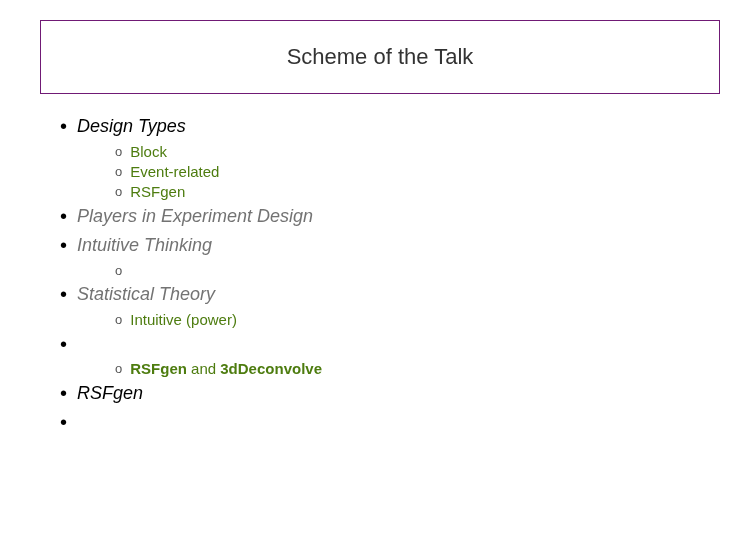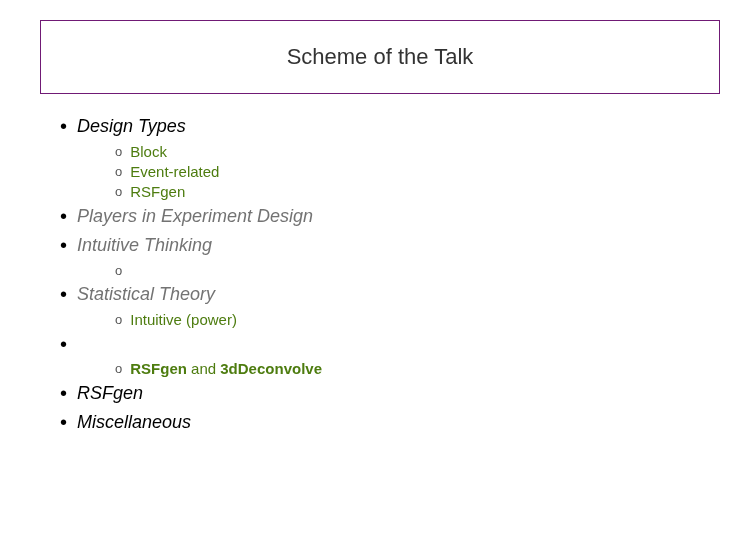--- a/index.html
+++ b/index.html
@@ -159,17 +159,16 @@
       </div>
     </div>
 
     <div class="bullet-item">
       <span class="bullet-dot">•</span>
       <span class="bullet-text">RSFgen</span>
     </div>
 
     <div class="bullet-item">
       <span class="bullet-dot">•</span>
-      <span class="bullet-text">Miscellaneous</span>
     </div>
 
   </div>
 </div>
 
 </body></html>

